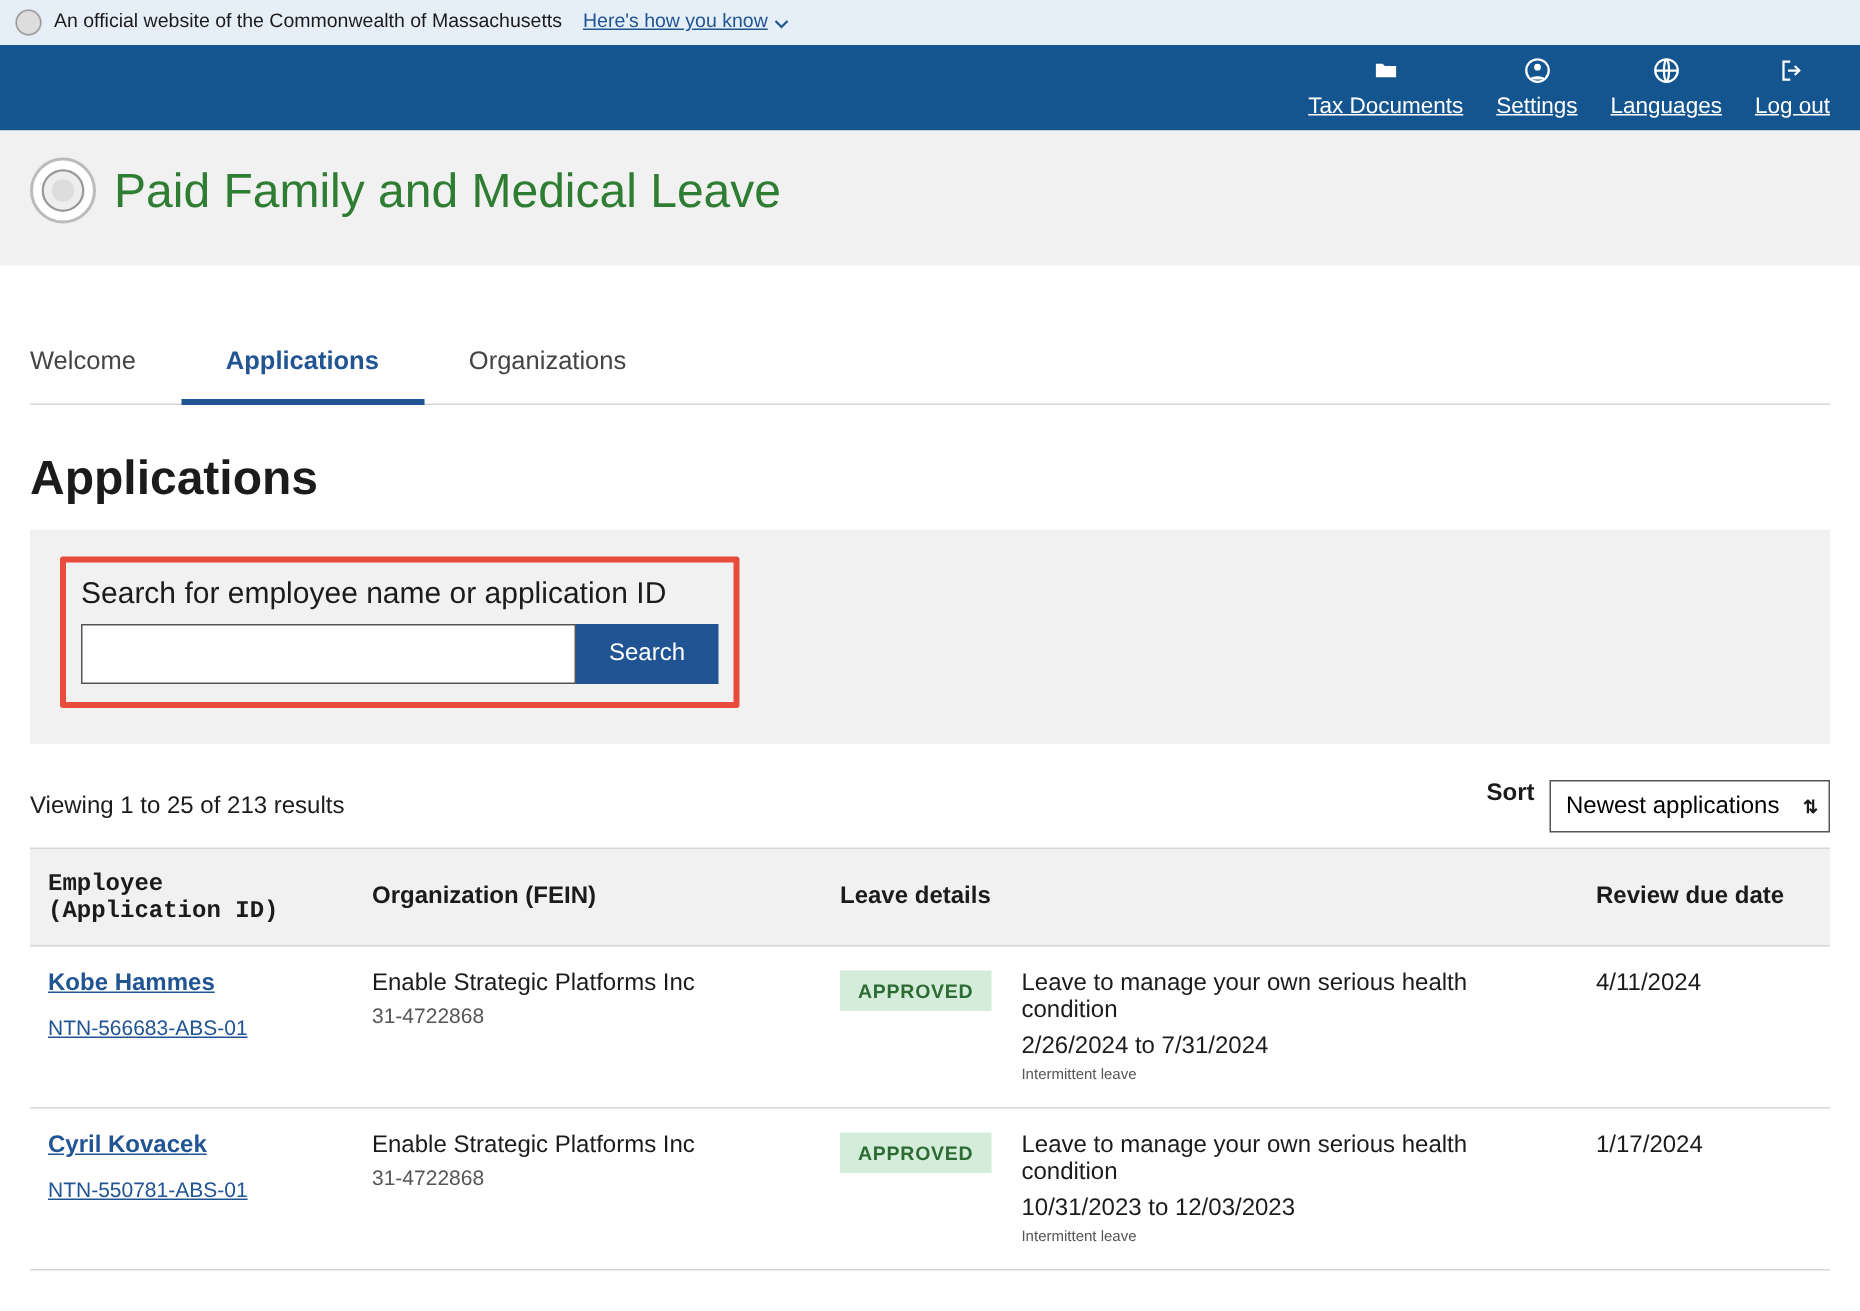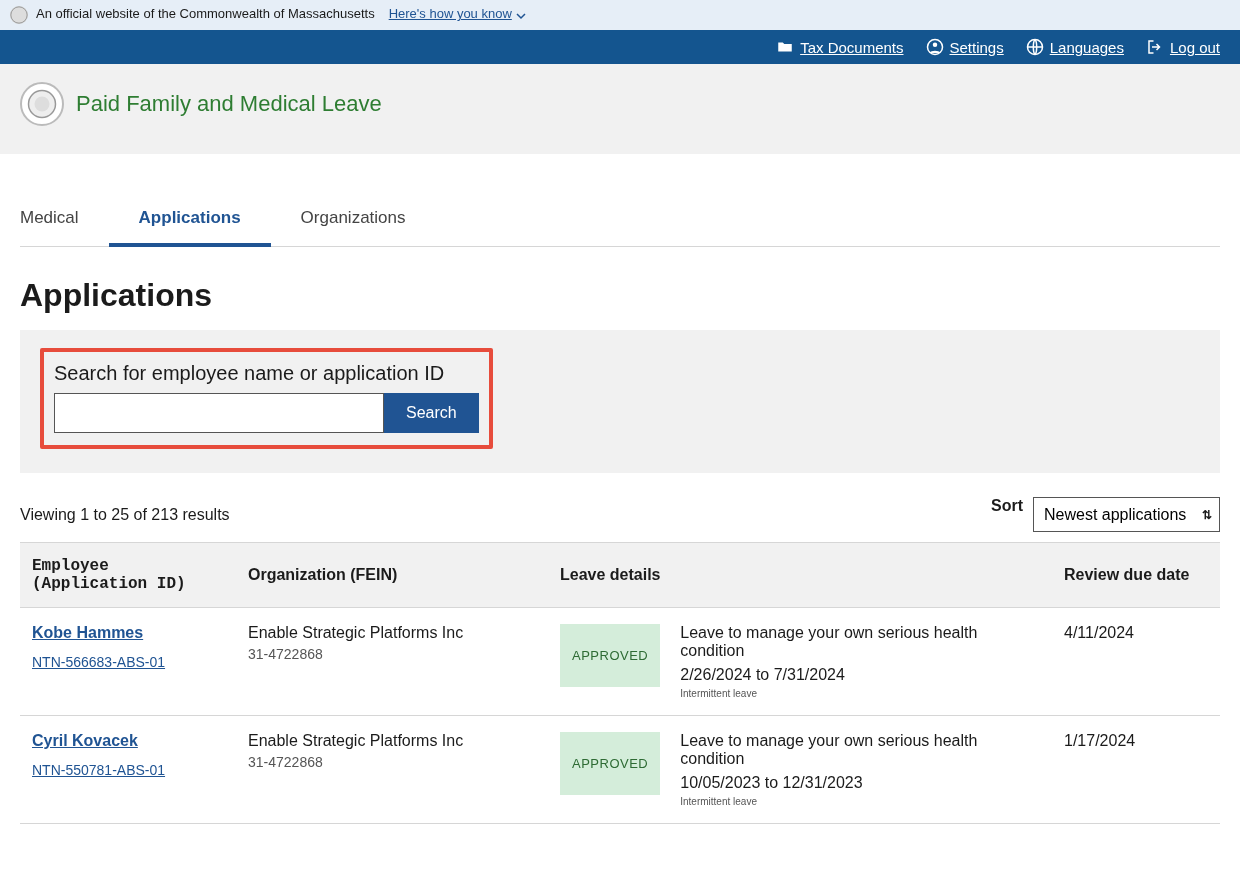--- a/index.html
+++ b/index.html
@@ -8,30 +8,30 @@
 
   
   .gov-banner { background: #e6eef7; padding: 6px 10px; font-size: 13px; display: flex; align-items: flex-start; gap: 8px; }
   .gov-banner .seal { width: 18px; height: 18px; border-radius: 50%; background: #ccc; display: inline-flex; align-items:center; justify-content:center; font-size:10px; color:#555;}
   .gov-banner .how { color: #205493; text-decoration: underline; cursor: pointer; margin-left: 6px; display:inline-flex; align-items:center; gap:4px;}
   .chev-down { width:10px; height:10px; display:inline-block; }
   .chev-down svg { width:100%; height:100%; }
 
   
   .topbar { background: #14558f; color: #fff; padding: 8px 20px; display:flex; justify-content:flex-end; gap: 22px; font-size: 15px; }
-  .topbar a { color: #fff; text-decoration: underline; display:inline-flex; align-items:center; gap:6px;}
+  .topbar a { color: #fff; text-decoration: underline; display:inline-flex; align-items:center; gap:6px;flex-direction:column;}
   .topbar .ticon { width:18px; height:18px; display:inline-block; }
   .topbar .ticon svg { width:100%; height:100%; fill:#fff; }
 
   
   .header-band { background: #f1f1f1; padding: 18px 20px 28px 20px; }
   .brand { display:flex; align-items:center; gap:12px; }
   .brand .seal-lg { width:44px; height:44px; border-radius:50%; background:#fff; border:2px solid #bbb; display:flex; align-items:center; justify-content:center;}
   .brand .seal-lg svg { width:30px; height:30px; }
-  .brand-title { font-size: 22px; color: #2e7d32; font-weight: 500; }
+  .brand-title { font-size: 32px; color: #2e7d32; font-weight: 500; }
 
   
   .container { padding: 0 20px 40px 20px; }
 
   
   .tabs { display:flex; gap: 60px; border-bottom: 1px solid #d6d6d6; margin-top: 44px; }
   .tab { padding: 10px 0 18px 0; font-size: 17px; color: #444; cursor:pointer; position:relative;}
   .tab.active { color: #205493; font-weight:600;}
   .tab.active::after { content:""; position:absolute; left:-30px; right:-30px; bottom:-1px; height:4px; background:#205493; }
 
@@ -54,21 +54,21 @@
   .sort-holder { position:relative; }
   .sort-holder .sicon { position:absolute; right:8px; top:50%; transform:translateY(-50%); pointer-events:none; font-size:12px; line-height:1;}
 
   
   table.results { width:100%; border-collapse:collapse; }
   table.results thead th { background:#f1f1f1; text-align:left; padding:14px 12px; font-size:16px; font-weight:700; border-top:1px solid #d6d6d6; border-bottom:1px solid #d6d6d6;}
   table.results tbody td { padding:16px 12px; vertical-align:top; font-size:16px; border-bottom:1px solid #d6d6d6;}
   .emp-name { color:#205493; font-weight:700; text-decoration:underline; cursor:pointer; display:inline-block;}
   .app-id { color:#205493; font-size:14px; text-decoration:underline; display:inline-block; margin-top:12px; cursor:pointer;}
   .org-fein { color:#555; font-size:14px; margin-top:4px;}
-  .badge { display:inline-block; background:#d4edda; color:#2e6b34; font-size:13px; font-weight:400; padding:24px 12px; letter-spacing:0.5px;}
+  .badge { display:inline-block; background:#d4edda; color:#2e6b34; font-size:13px; font-weight:700; padding:6px 12px; letter-spacing:0.5px;}
   .leave-cell { display:flex; gap:20px; align-items:flex-start;}
   .leave-details div.reason {}
   .leave-details div.dates { margin-top:6px;}
   .leave-details div.pattern { color:#555; font-size:10px; margin-top:4px;}
   th.col-emp { width:18%;font-family:Liberation Mono, monospace;}
   th.col-org { width:26%;}
   th.col-leave { width:42%;}
   th.col-due { width:14%;}
 </style>
 </head>
@@ -129,21 +129,21 @@
           <circle cx="20" cy="20" r="10" fill="#ddd"></circle>
         </svg>
     </span>
     <span class="brand-title">Paid Family and Medical Leave</span>
   </div>
 </div>
 
 <div class="container">
 
   <div class="tabs">
-    <div class="tab">Medical</div>
+    <div class="tab">Welcome</div>
     <div class="tab active">Applications</div>
     <div class="tab">Organizations</div>
   </div>
 
   <h1 class="page-title">Applications</h1>
 
   <div class="filter-block">
     <div class="search-wrap">
       <label class="search-label">Search for employee name or application ID</label>
       <div class="search-row">
@@ -206,21 +206,21 @@
         </td>
         <td>
           <div>Enable Strategic Platforms Inc</div>
           <div class="org-fein">31-4722868</div>
         </td>
         <td>
           <div class="leave-cell">
             <span class="badge">APPROVED</span>
             <div class="leave-details">
               <div class="reason">Leave to manage your own serious health condition</div>
-              <div class="dates">10/05/2023 to 12/31/2023</div>
+              <div class="dates">10/31/2023 to 12/03/2023</div>
               <div class="pattern">Intermittent leave</div>
             </div>
           </div>
         </td>
         <td>1/17/2024</td>
       </tr>
     </tbody>
   </table>
 
 </div>

